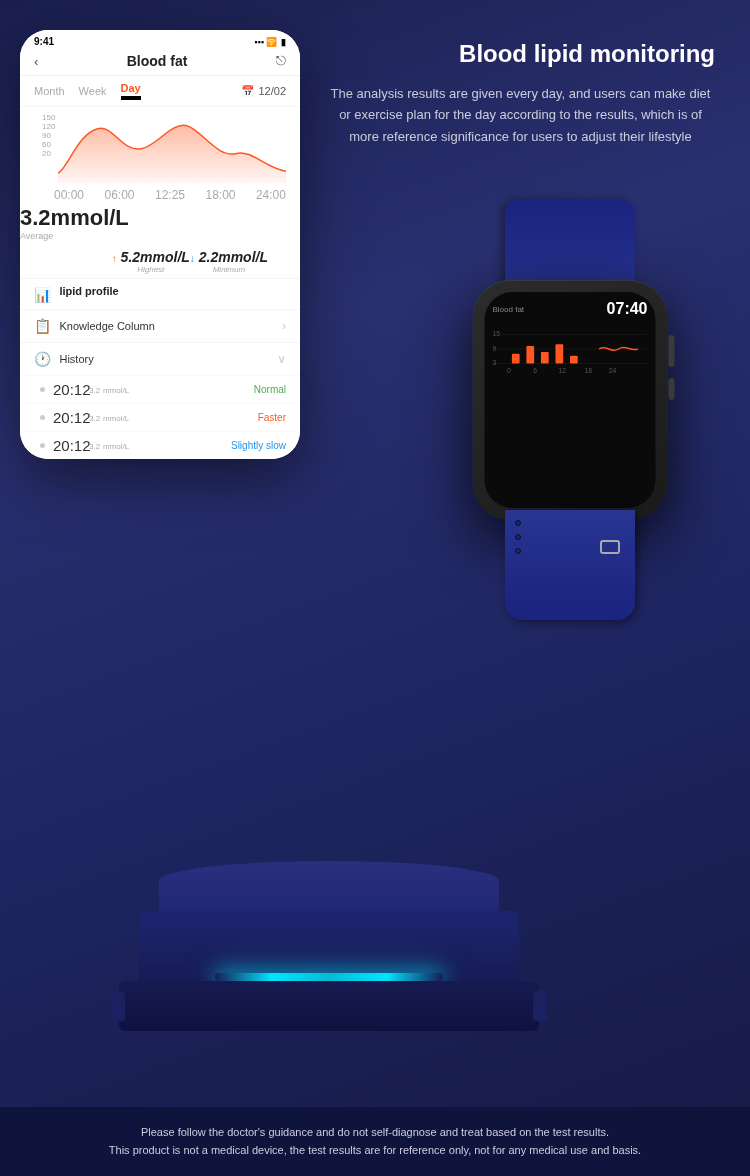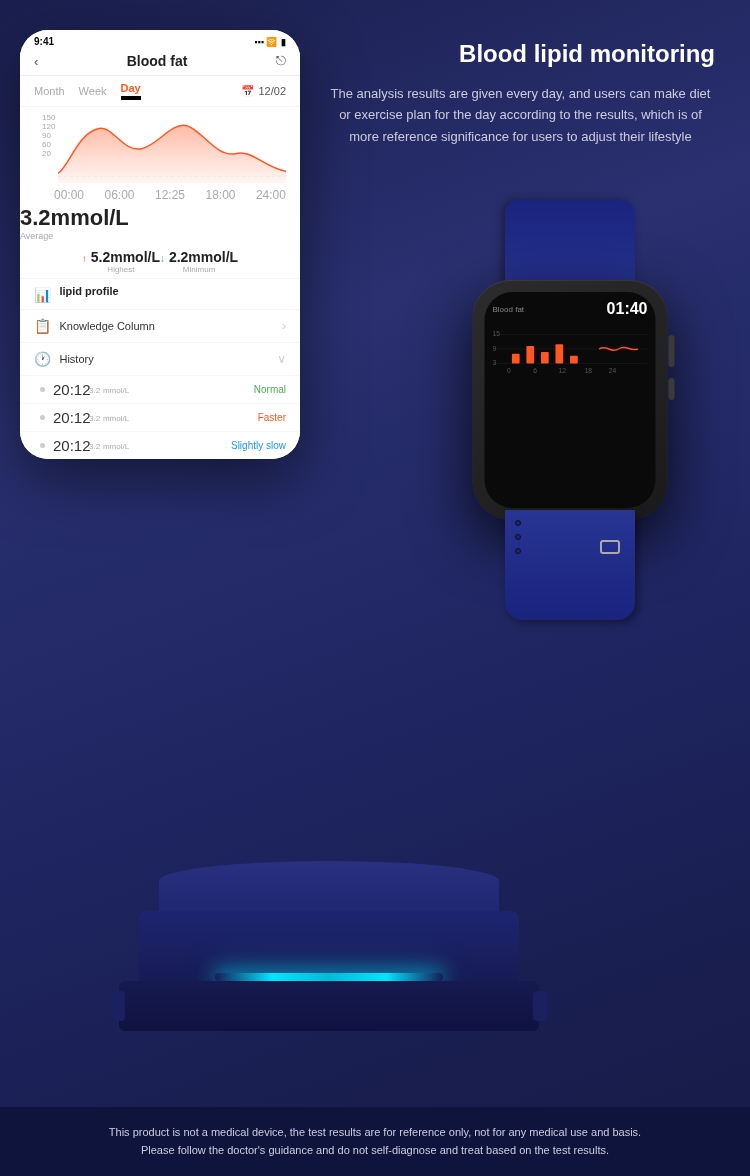--- a/index.html
+++ b/index.html
@@ -136,23 +136,24 @@
       font-size: 22px;
       font-weight: 700;
       color: #222;
     }
     .stats-main-label {
       font-size: 9px;
       color: #aaa;
     }
     .stats-row {
       display: flex;
-      justify-content: center;
-      padding: 4px 24px;
-      background: #fff;
+      justify-content: flex-end;
+      padding: 4px 32px;
+      background: #fff;
+      font-style: italic;
     }
     .stat-item {
       text-align: center;
     }
     .stat-value {
       font-size: 14px;
       font-weight: 600;
       color: #222;
     }
     .stat-arrow {
@@ -452,21 +453,21 @@
 
     <div style="position:absolute; top:80px; left:50%; transform:translateX(-50%); width:195px; height:240px; background:linear-gradient(145deg,#2c2c2c,#1a1a1a); border-radius:38px; box-shadow:0 20px 60px rgba(0,0,0,0.8), inset 0 1px 0 rgba(255,255,255,0.08);">
 
       <div style="position:absolute; right:-7px; top:55px; width:6px; height:32px; background:#3a3a3a; border-radius:3px;"></div>
       <div style="position:absolute; right:-7px; top:98px; width:6px; height:22px; background:#3a3a3a; border-radius:3px;"></div>
 
       <div style="position:absolute; top:12px; left:12px; right:12px; bottom:12px; background:#0a0a0a; border-radius:28px; overflow:hidden; padding:8px;">
         
         <div style="display:flex; justify-content:space-between; align-items:center; margin-bottom:2px;">
           <span style="font-size:8px; color:#888;">Blood fat</span>
-          <span style="font-size:16px; font-weight:700; color:#fff;">01:40</span>
+          <span style="font-size:16px; font-weight:700; color:#fff;">07:40</span>
         </div>
 
         
 
         
         <svg viewBox="0 0 160 50" style="width:100%; height:50px; margin-top:4px;">
 
           <line x1="0" y1="10" x2="160" y2="10" stroke="#222" stroke-width="0.5"></line>
           <line x1="0" y1="25" x2="160" y2="25" stroke="#222" stroke-width="0.5"></line>
           <line x1="0" y1="40" x2="160" y2="40" stroke="#222" stroke-width="0.5"></line>
@@ -514,17 +515,17 @@
     </div>
 
     <div style="position:absolute; top:120px; left:50%; transform:translateX(-50%); width:420px; height:50px; background:linear-gradient(180deg,#161a50,#0f1240); border-radius:6px;">
 
       <div style="position:absolute; left:-8px; top:10px; width:14px; height:30px; background:#1a2060; border-radius:4px;"></div>
       <div style="position:absolute; right:-8px; top:10px; width:14px; height:30px; background:#1a2060; border-radius:4px;"></div>
     </div>
   </div>
 
   <div class="disclaimer">
+    <p class="disclaimer-text">Please follow the doctor's guidance and do not self-diagnose and treat based on the test results.</p>
     <p class="disclaimer-text">This product is not a medical device, the test results are for reference only, not for any medical use and basis.</p>
-    <p class="disclaimer-text">Please follow the doctor's guidance and do not self-diagnose and treat based on the test results.</p>
   </div>
 
 </div>
 
 </body></html>

